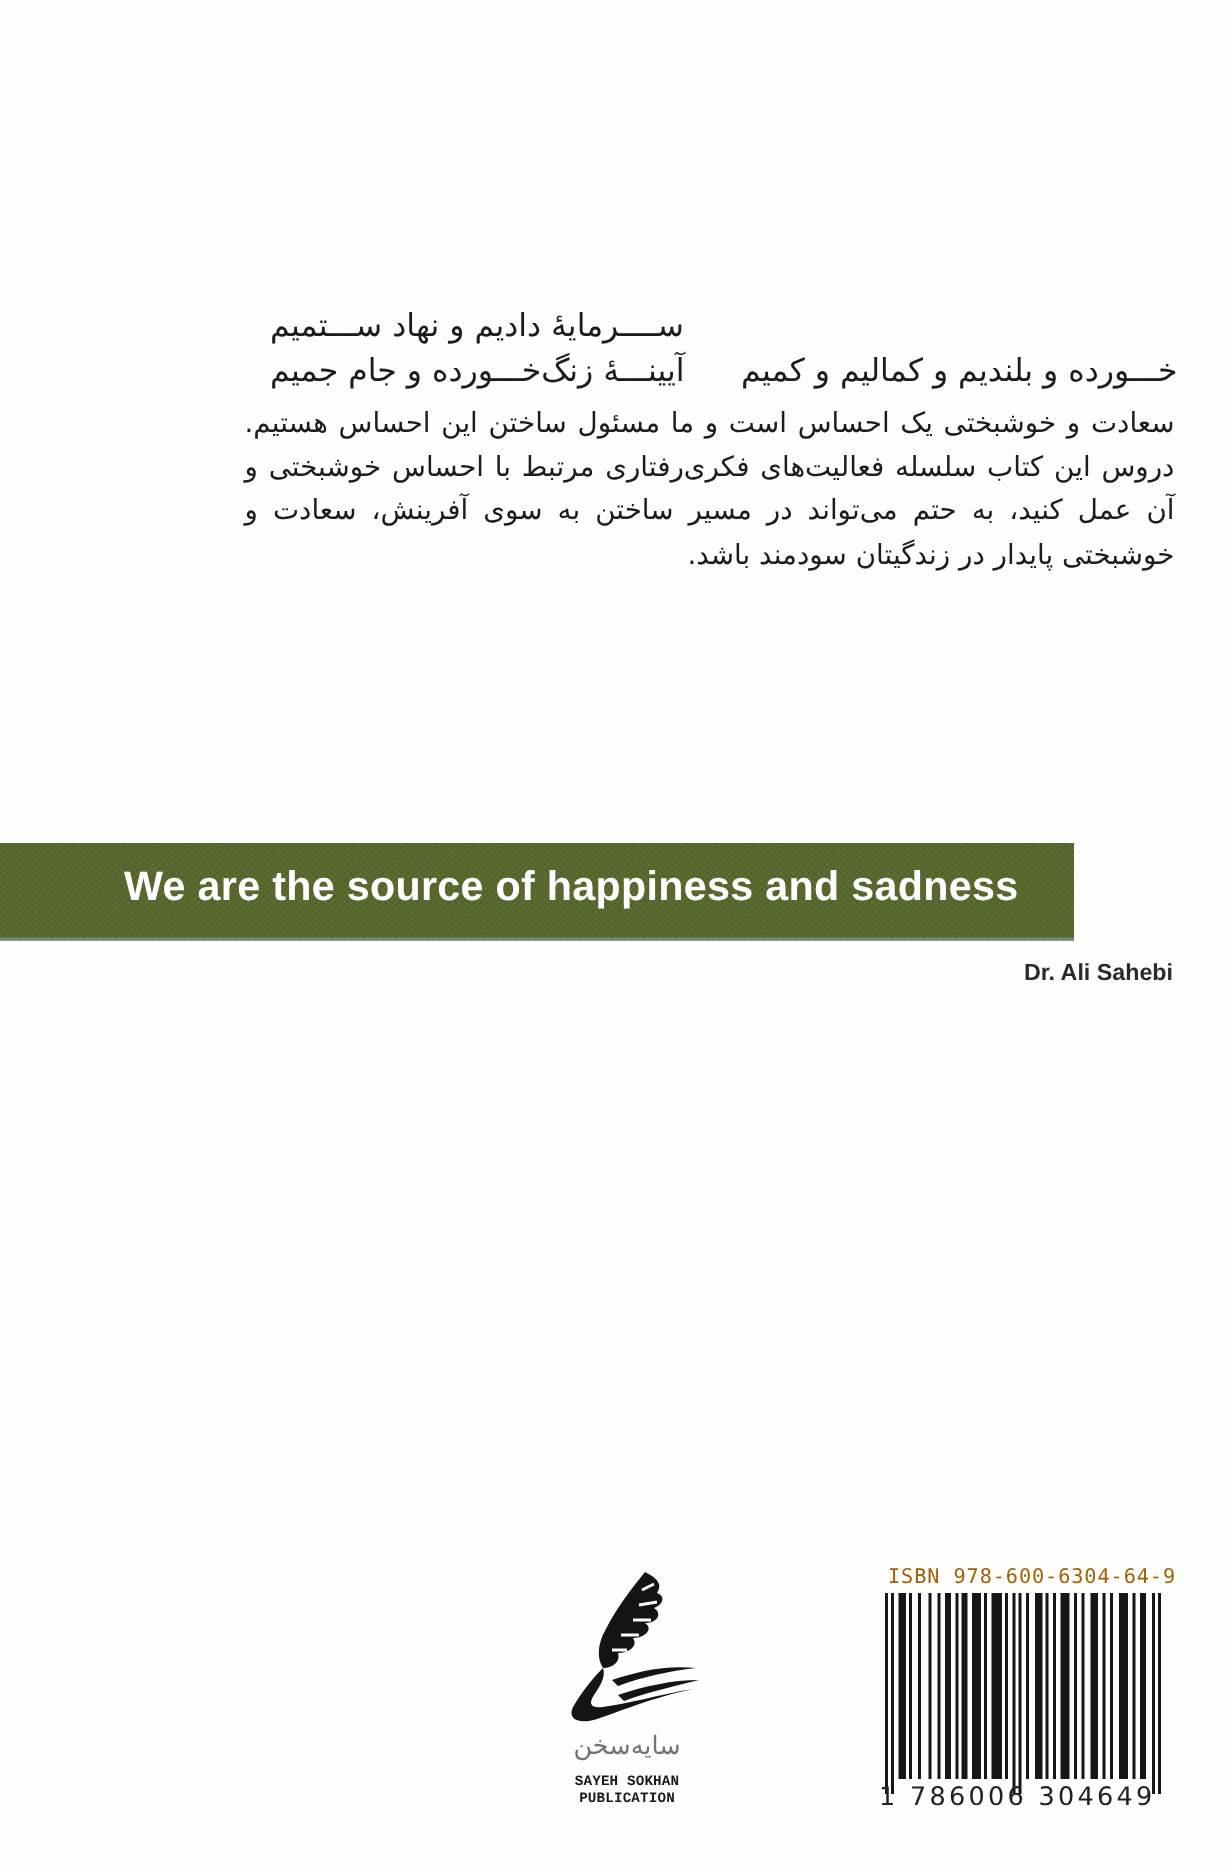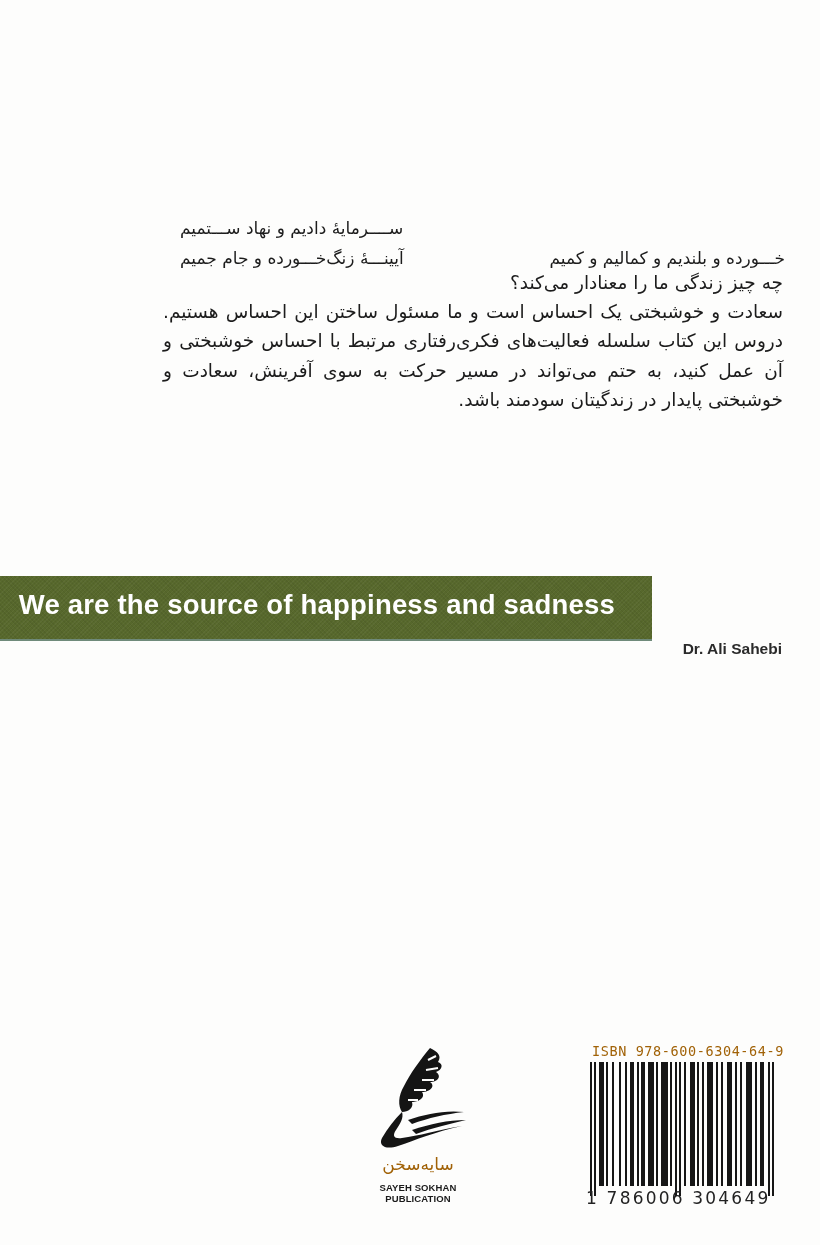--- a/index.html
+++ b/index.html
@@ -28,22 +28,22 @@
       left: 170px;
       width: 620px;
       direction: rtl;
     }
     .couplet-line {
       position: relative;
       height: 30px;
     }
     .hemistich {
       position: absolute;
-      top: 11px;
-      font-size: 17px;
+      top: 0;
+      font-size: 21px;
       line-height: 26px;
       white-space: nowrap;
       letter-spacing: 0;
     }
     .hemistich.right { right: 5px; }
     .hemistich.left  { left: 10px; }
 
     
     .body-text {
       position: absolute;
@@ -61,29 +61,28 @@
       text-align: justify;
       text-align-last: justify;
     }
     .body-text .line.short { text-align-last: right; }
 
     
     .title-band {
       position: absolute;
       top: 562px;
       left: 0;
-      width: 652px;
+      width: 716px;
       height: 65px;
       background-color: #57682c;
       background-image:
         repeating-linear-gradient(45deg, rgba(0,0,0,0.06) 0 1px, transparent 1px 3px),
         repeating-linear-gradient(-45deg, rgba(255,255,255,0.04) 0 1px, transparent 1px 3px);
       border-bottom: 2px solid #6f8a7a;
       box-sizing: border-box;
-      margin-top: 14px;
     }
     .title-band .title {
       position: absolute;
       right: 37px;
       top: 13px;
       font-family: "Liberation Sans", sans-serif;
       font-weight: bold;
       font-size: 27.5px;
       color: #ffffff;
       letter-spacing: 0.2px;
@@ -112,29 +111,29 @@
     }
     .logo svg { position: absolute; left: 0; top: 0; }
     .logo .logo-fa {
       position: absolute;
       top: 108px;
       left: 0;
       width: 100px;
       text-align: center;
       direction: rtl;
       font-size: 17px;
-      color: #a16207;
+      color: #737373;
     }
     .logo .logo-en1,
     .logo .logo-en2 {
       position: absolute;
       left: 0;
       width: 100px;
       text-align: center;
-      font-family: Liberation Sans, sans-serif;
+      font-family: Liberation Mono, monospace;
       font-weight: bold;
       font-size: 9.5px;
       color: #1a1a1a;
       letter-spacing: 0.1px;
     }
     .logo .logo-en1 { top: 136px; }
     .logo .logo-en2 { top: 147px; }
 
     
     .barcode {
@@ -182,24 +181,23 @@
     <div class="couplet-line">
       <span class="hemistich left">ســــرمایهٔ دادیم و نهاد ســـتمیم</span>
     </div>
     <div class="couplet-line">
       <span class="hemistich right">خـــورده و بلندیم و کمالیم و کمیم</span>
       <span class="hemistich left">آیینـــهٔ زنگ‌خـــورده و جام جمیم</span>
     </div>
   </div>
 
   <div class="body-text">
-    <span class="line short">چه چیز زندگی ما را معنادار می‌کند؟</span>
     <span class="line">سعادت و خوشبختی یک احساس است و ما مسئول ساختن این احساس هستیم.</span>
     <span class="line">دروس این کتاب سلسله فعالیت‌های فکری‌رفتاری مرتبط با احساس خوشبختی و</span>
-    <span class="line">آن عمل کنید، به حتم می‌تواند در مسیر حرکت به سوی آفرینش، سعادت و</span>
+    <span class="line">آن عمل کنید، به حتم می‌تواند در مسیر ساختن به سوی آفرینش، سعادت و</span>
     <span class="line short">خوشبختی پایدار در زندگیتان سودمند باشد.</span>
   </div>
 
   <div class="title-band">
     <span class="title">We are the source of happiness and sadness</span>
   </div>
 
   <div class="author">Dr. Ali Sahebi</div>
 
   <div class="logo">

